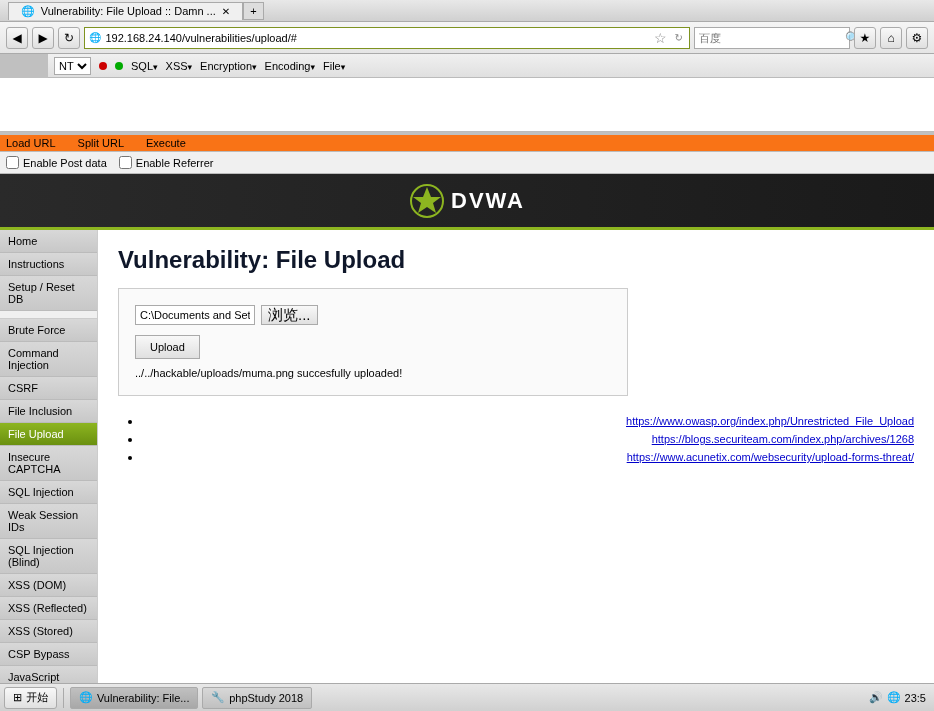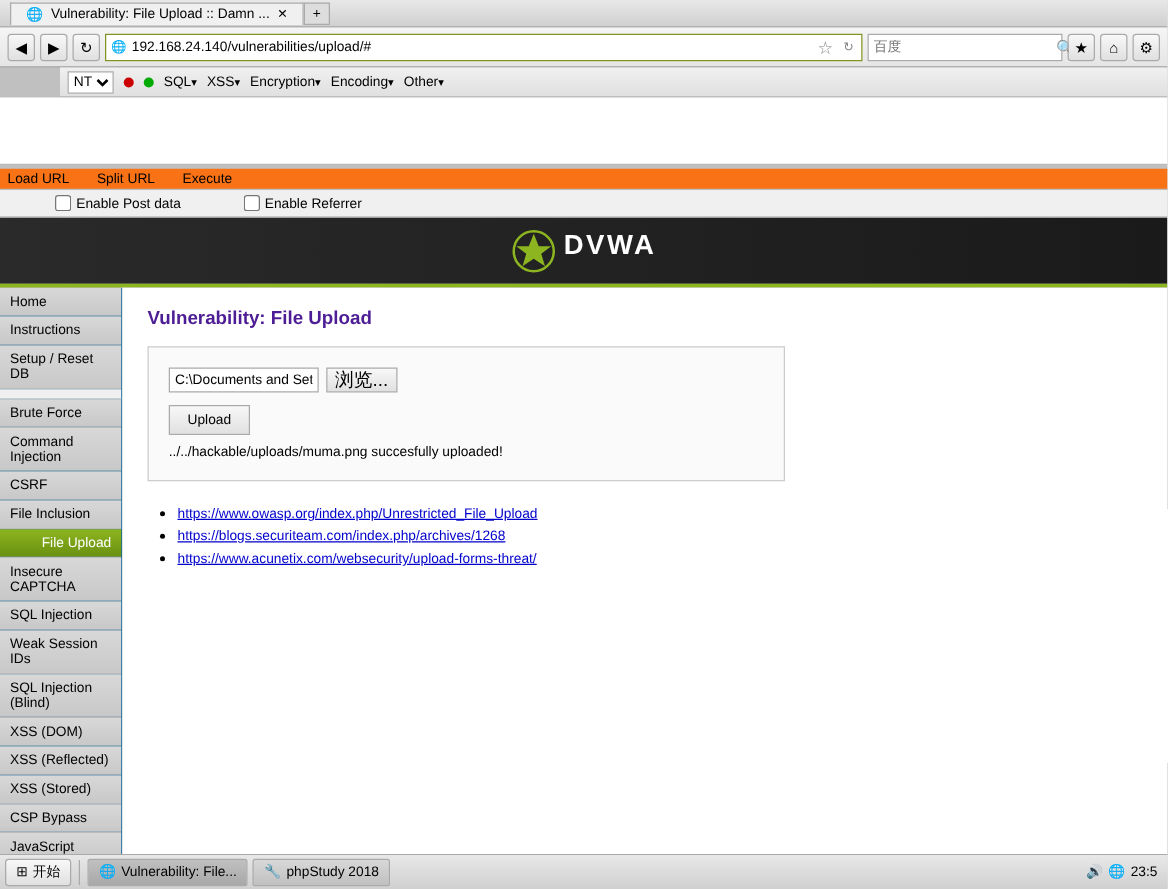--- a/index.html
+++ b/index.html
@@ -120,21 +120,21 @@
     .post-data-bar {
       background: #f0f0f0;
       border-bottom: 1px solid #bbb;
       padding: 2px 6px;
       display: flex;
       align-items: center;
       gap: 12px;
       font-size: 11px;
       height: 22px;
     }
-    .post-data-bar label { display: flex; align-items: center; gap: 4px; cursor: pointer; margin-left: 38px; }
+    .post-data-bar label { display: flex; align-items: center; gap: 4px; cursor: pointer; }
     .post-data-bar input[type=checkbox] { cursor: pointer; }
 
     
     .sidebar {
       width: 98px;
       background: #0369a1;
       border-right: 1px solid #ccc;
       overflow-y: auto;
       flex-shrink: 0;
     }
@@ -146,36 +146,35 @@
       background: linear-gradient(to bottom, #d8d8d8, #c8c8c8);
       border: none;
       border-bottom: 1px solid #bbb;
       text-align: left;
       cursor: pointer;
       color: #000;
     }
     .sidebar-item.active {
       background: linear-gradient(to bottom, #8db520, #6a9010);
       color: white;
-      text-align: right;
     }
     .sidebar-section-gap { height: 8px; background: #f0f0f0; border-bottom: 1px solid #ccc; }
 
     
     .page-content {
       flex: 1;
       background: white;
       overflow-y: auto;
       padding: 16px 20px;
     }
 
     .page-title {
-      font-size: 15px;
+      font-size: 24px;
       font-weight: bold;
-      color: #4c1d95;
+      color: #0f172a;
       margin-bottom: 14px;
     }
 
     .upload-box {
       border: 1px solid #ccc;
       padding: 16px;
       margin-bottom: 18px;
       background: #fafafa;
       max-width: 510px;
     }
@@ -226,39 +225,41 @@
       font-weight: bold;
       color: #333;
       margin-bottom: 10px;
     }
     .more-info-list {
       list-style: disc;
       padding-left: 24px;
     }
     .more-info-list li {
       margin-bottom: 4px;
+      text-align: right;
     }
     .more-info-list a {
       font-size: 11px;
       color: #0000cc;
       text-decoration: underline;
     }
 
     
     .dvwa-header {
       background: linear-gradient(to right, #2a2a2a, #1a1a1a);
       height: 56px;
       display: flex;
       align-items: center;
       justify-content: center;
       margin-bottom: 0;
       border-bottom: 3px solid #8db520;
     }
     .dvwa-logo {
       display: flex;
+      align-items: center;
     }
     .dvwa-logo-icon {
       width: 36px;
       height: 36px;
       margin-right: 6px;
     }
     .dvwa-logo-text {
       color: white;
       font-size: 22px;
       font-weight: bold;
@@ -380,21 +381,21 @@
 <div class="tamper-toolbar">
   <select class="tamper-select">
     <option>NT</option>
   </select>
   <span class="dot-red"></span>
   <span class="dot-green"></span>
   <span class="menu-item">SQL</span>
   <span class="menu-item">XSS</span>
   <span class="menu-item">Encryption</span>
   <span class="menu-item">Encoding</span>
-  <span class="menu-item">Other</span>
+  <span class="menu-item">File</span>
 </div>
 
 
 <textarea class="tamper-textarea" style=""></textarea>
 
 
 <div class="tamper-url-bar">
   <a class="tamper-url-btn">Load URL</a>
   <a class="tamper-url-btn">Split URL</a>
   <a class="tamper-url-btn">Execute</a>

